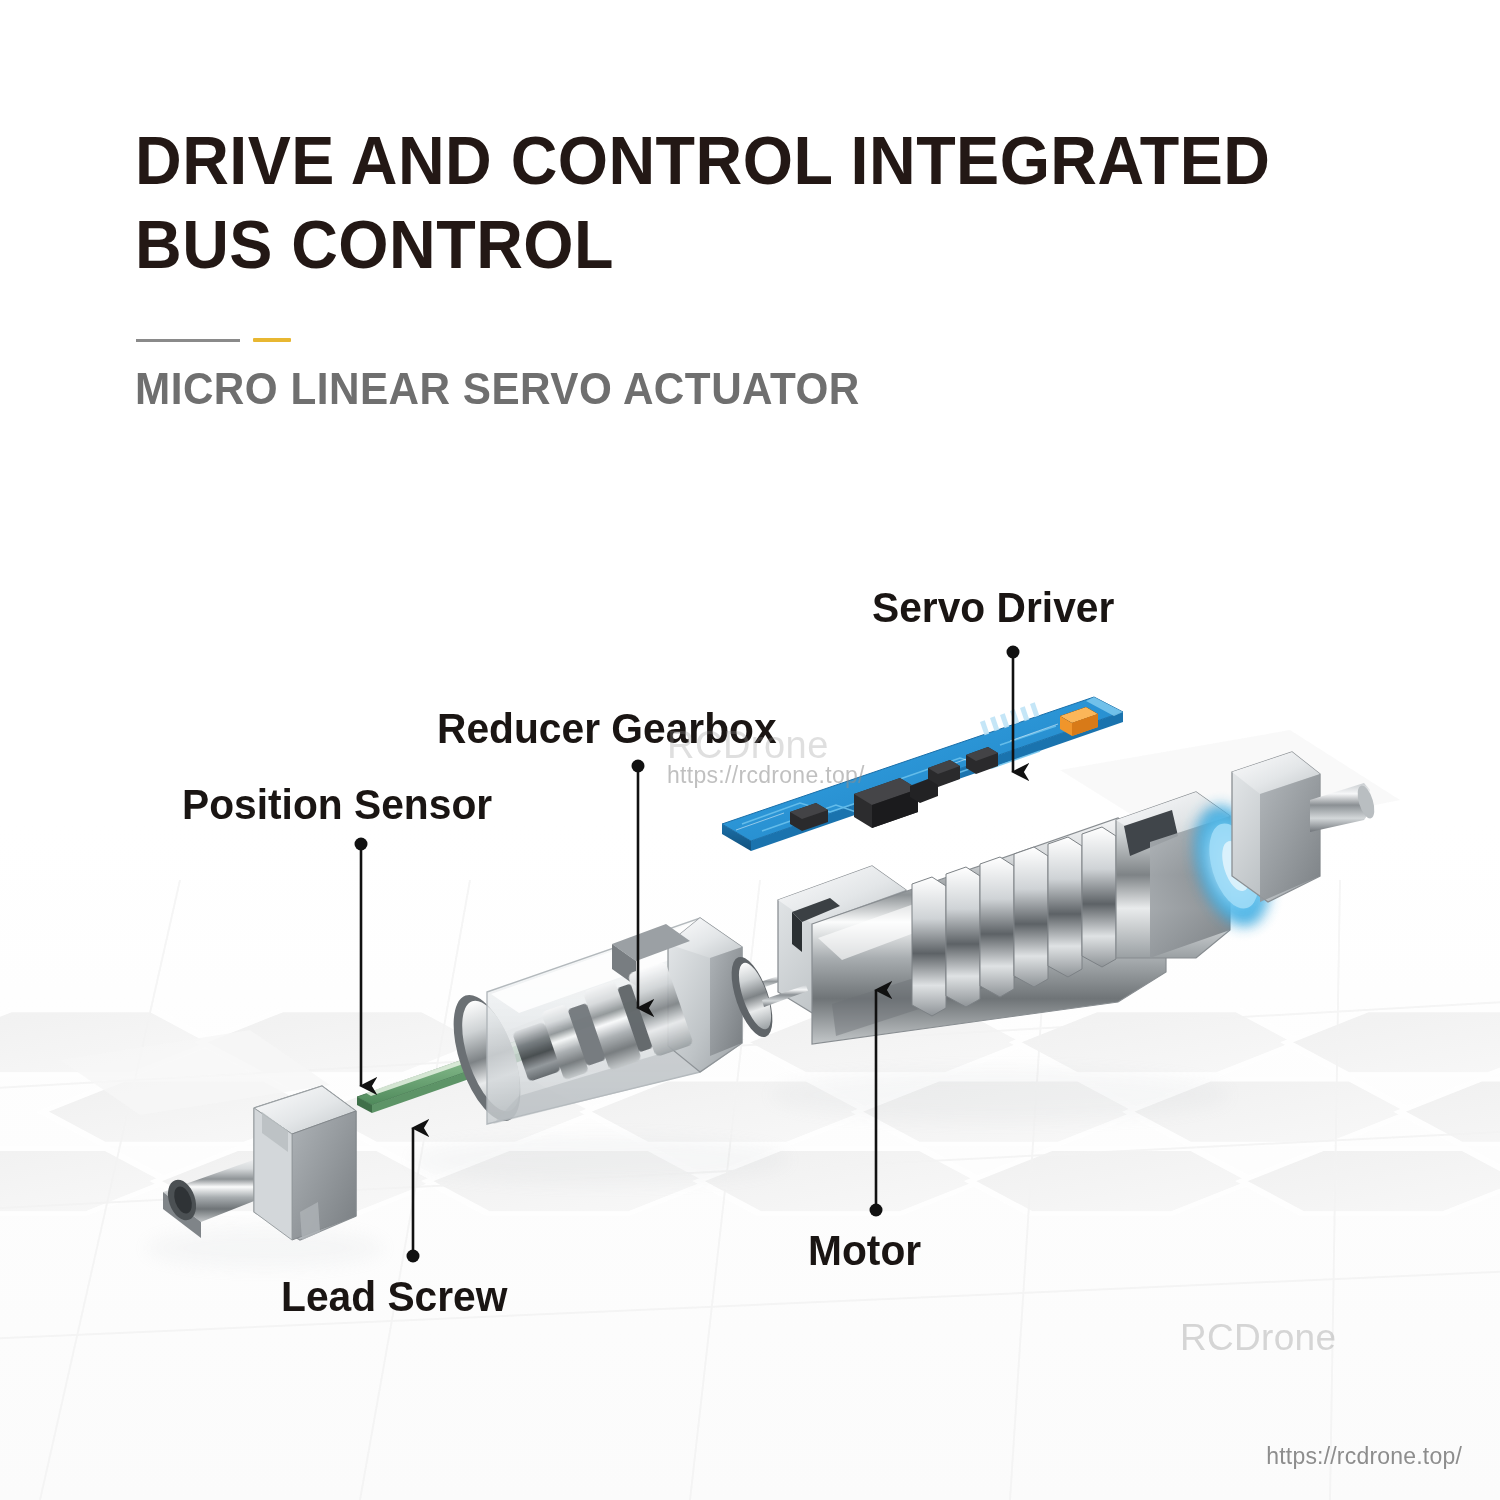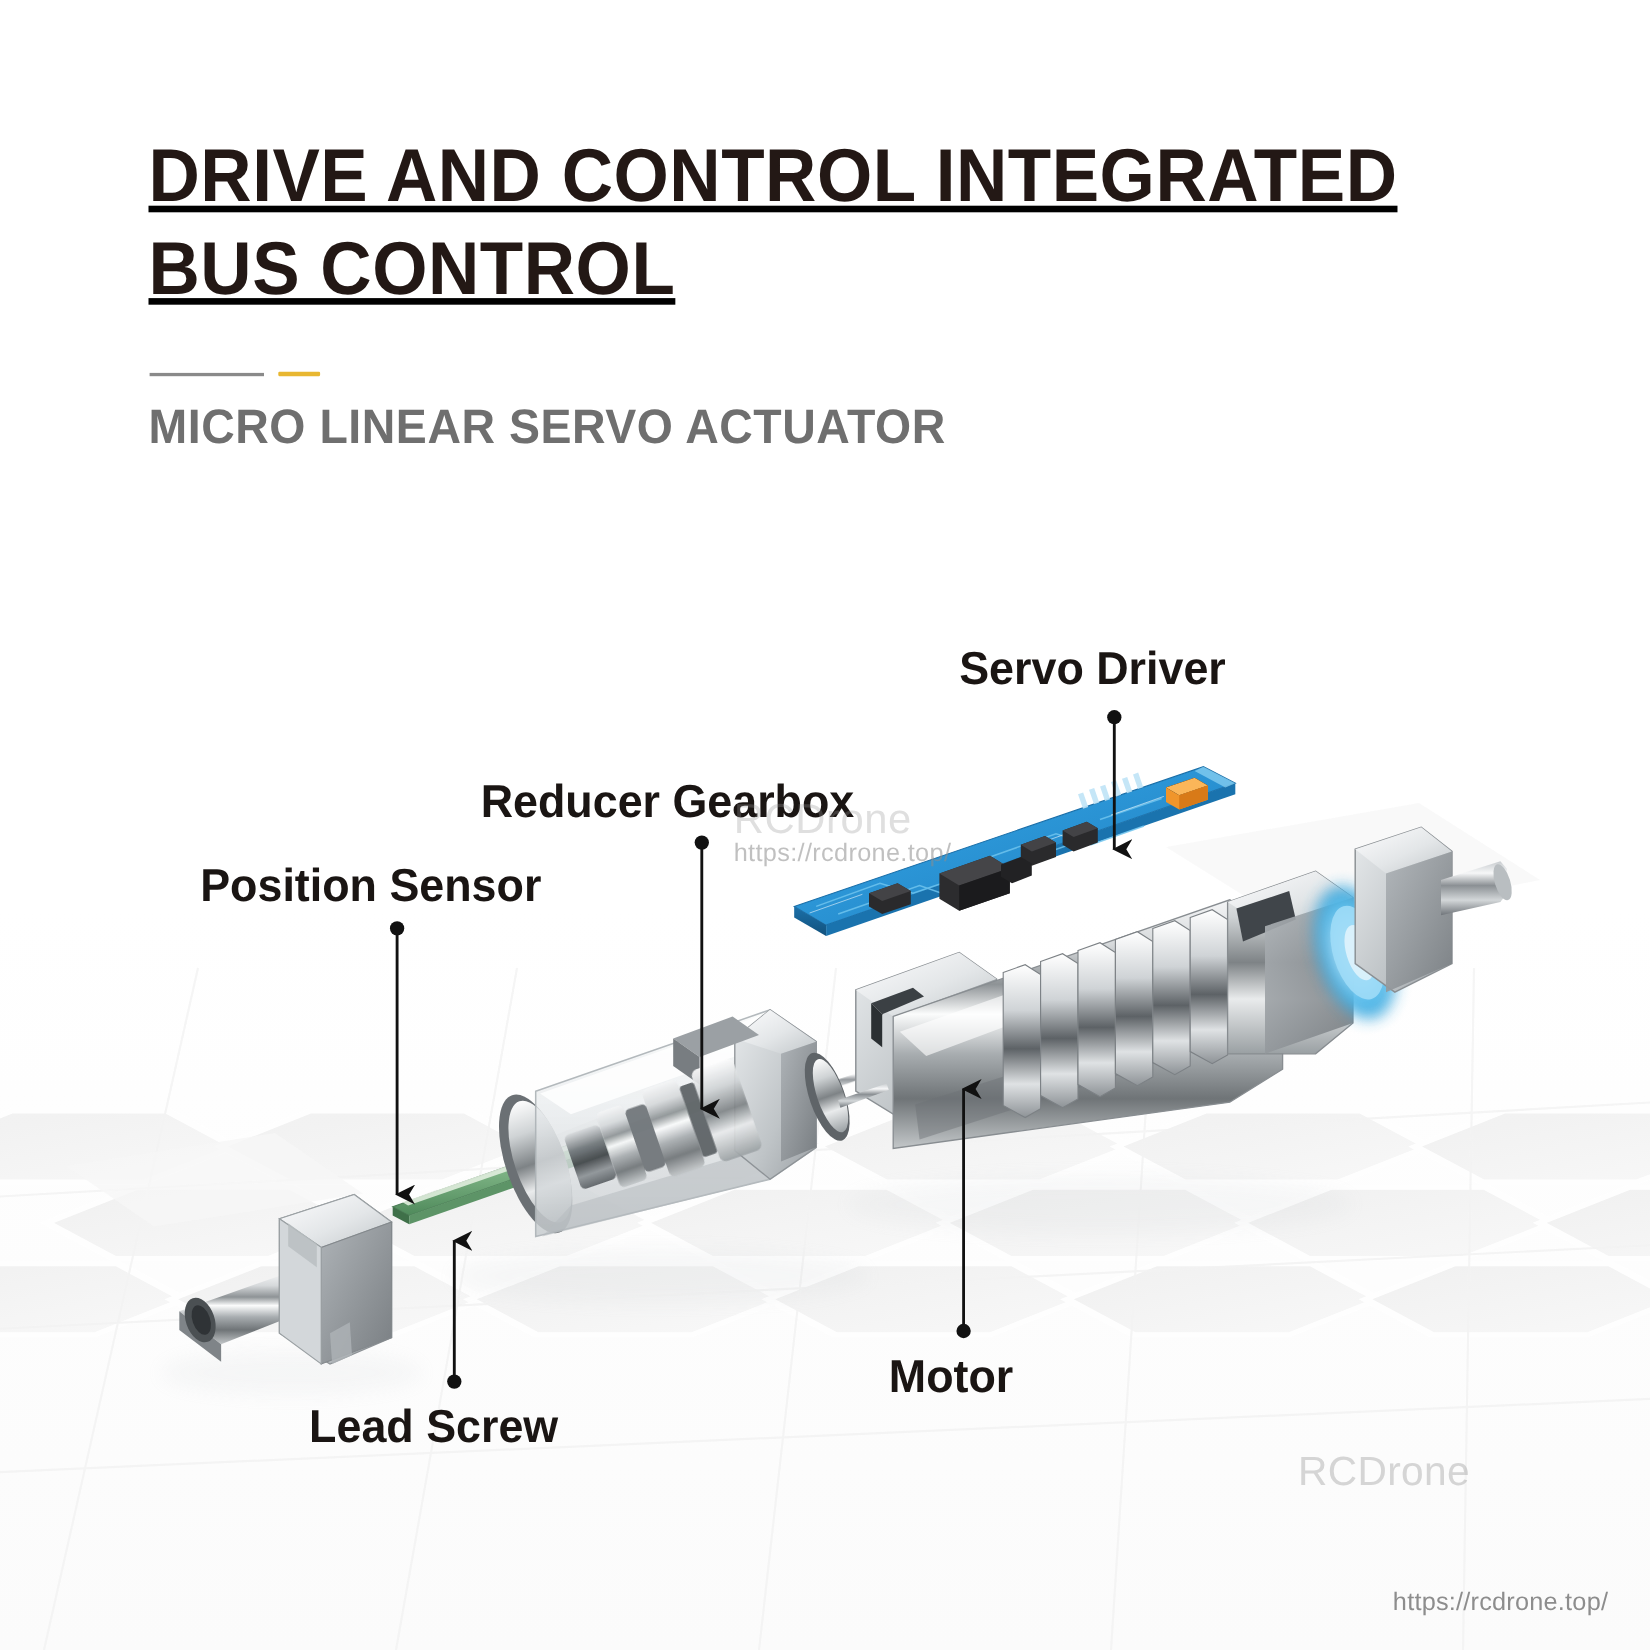--- a/index.html
+++ b/index.html
@@ -15,21 +15,21 @@
     position:relative;
     width:1500px; height:1500px;
     background:#fefefe;
     overflow:hidden;
   }
 
   
   .bg-layer { position:absolute; inset:0; pointer-events:none; }
 
   
-  .header { position:absolute; left:135px; top:118px; width:1300px;text-decoration:underline; }
+  .header { position:absolute; left:135px; top:118px; width:1300px; }
 
   .title-line {
     font-family:"Liberation Sans Narrow","Liberation Sans", sans-serif;
     font-weight:bold;
     font-size:68px;
     line-height:84px;
     letter-spacing:0.5px;
     color:#231815;
     transform:scaleX(0.95);
     transform-origin:left center;

